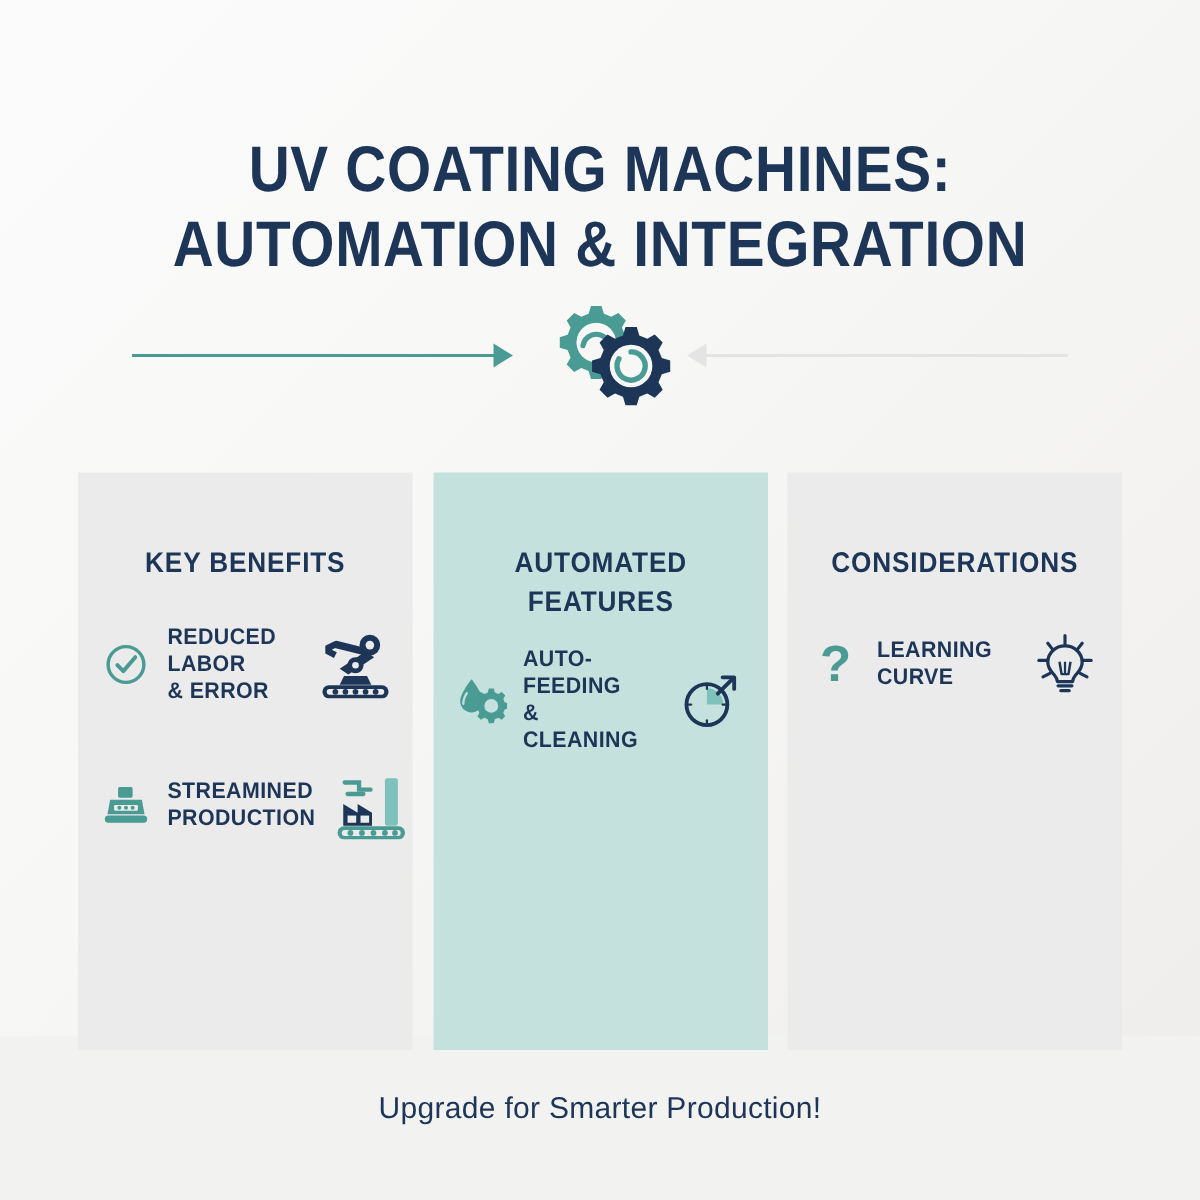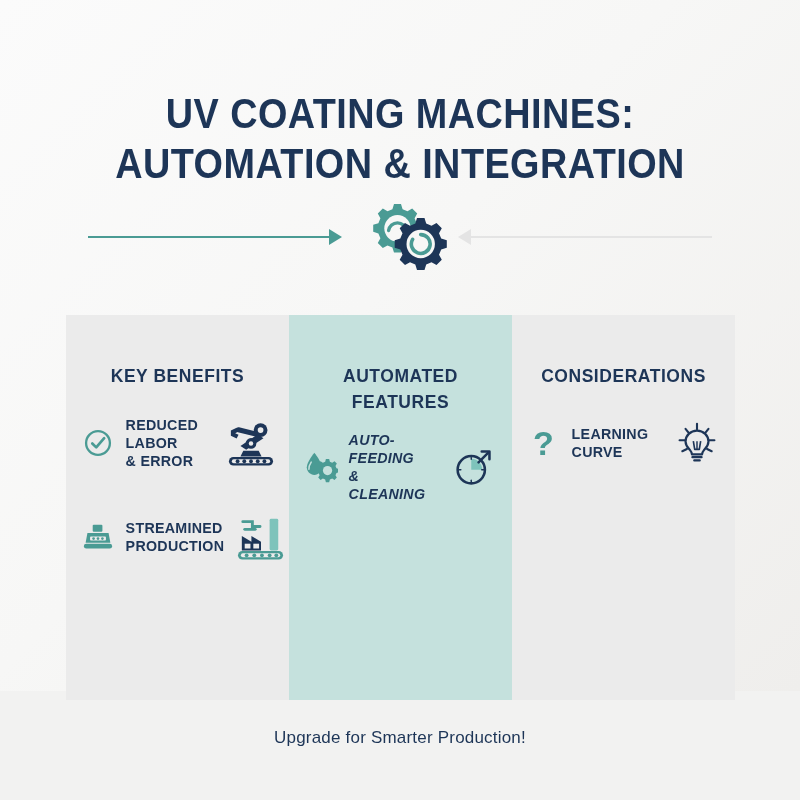--- a/index.html
+++ b/index.html
@@ -94,21 +94,21 @@
   }
 
   
   .columns {
     position: absolute;
     top: 315px;
     left: 52px;
     width: 696px;
     height: 385px;
     display: flex;
-    justify-content: center;
+    justify-content: space-between;
   }
   .column {
     width: 223px;
     height: 385px;
     background: #ebebeb;
     box-sizing: border-box;
     padding: 48px 12px 0 12px;
   }
   .column.highlight {
     background: #c5e1dd;
@@ -118,21 +118,21 @@
     font-weight: bold;
     font-size: 19px;
     letter-spacing: 0.6px;
     line-height: 26px;
     color: #1d3557;
     text-align: center;
     transform: scaleX(0.92);
   }
 
   .items { margin-top: 22px; }
-  .col-2 .items { margin-top: 20px; font-style: italic; }
+  .col-2 .items { margin-top: 20px; }
 
   .item {
     display: flex;
     align-items: center;
     height: 64px;
     margin-bottom: 30px;
   }
   .item .lead-icon {
     width: 40px;
     min-width: 40px;
@@ -168,21 +168,21 @@
   }
 
   
   .footer {
     position: absolute;
     top: 728px;
     left: 0;
     width: 800px;
     text-align: center;
     font-family: "Liberation Sans Narrow", "Liberation Sans", sans-serif;
-    font-size: 17px;
+    font-size: 20px;
     color: #1d3557;
     letter-spacing: 0.2px;
   }
 </style>
 </head>
 <body>
 
 <div id="canvas">
 
   <div class="title-block">

